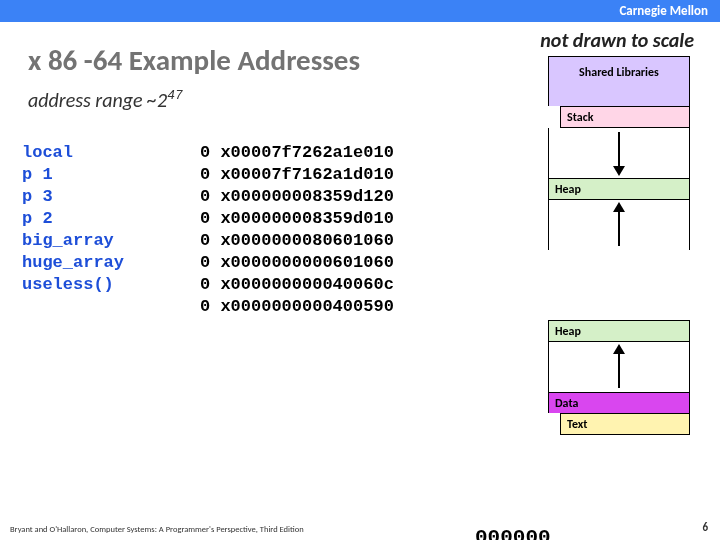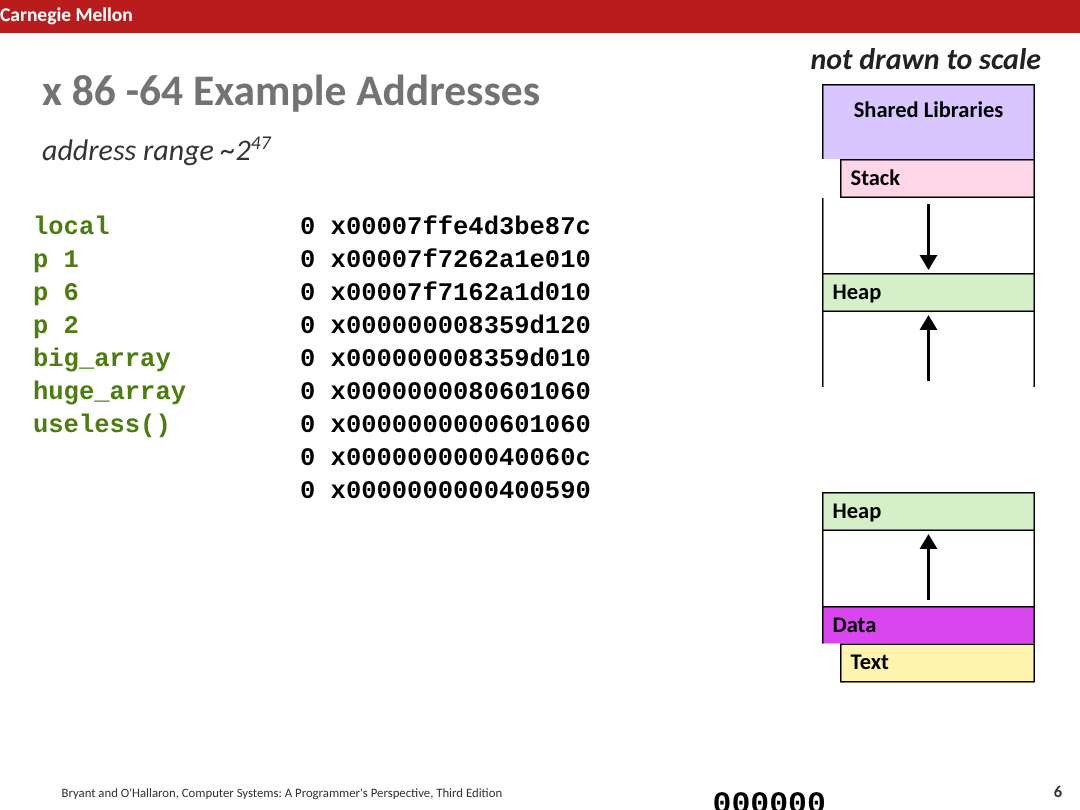--- a/index.html
+++ b/index.html
@@ -5,24 +5,24 @@
   * { box-sizing: border-box; margin: 0; padding: 0; }
   body {
     width: 720px;
     height: 540px;
     background: #fff;
     font-family: Calibri, Arial, sans-serif;
     position: relative;
     overflow: hidden;
   }
   .red-bar {
-    background: #b91c1c;
+    background: #3b82f6;
     height: 22px;
     width: 100%;
-    text-align: left;
+    text-align: right;
     color: #fff;
     font-weight: bold;
     font-size: 13px;
     padding: 3px 12px 0 0;
     font-family: Calibri, Arial, sans-serif;
   }
   .title {
     font-size: 29px;
     font-weight: bold;
     color: #737373;
@@ -33,39 +33,39 @@
   }
   .subtitle {
     font-style: italic;
     font-size: 20px;
     color: #333;
     position: absolute;
     left: 28px;
     top: 88px;
     font-family: Calibri, Arial, sans-serif;
   }
-  .sup { font-size: 13px; vertical-align: super; font-style: italic; }
+  .sup { font-size: 13px; vertical-align: super; font-style: italic; font-family: Liberation Mono, monospace; }
   .not-scale {
     position: absolute;
     right: 26px;
     top: 28px;
     font-style: italic;
     font-weight: bold;
     font-size: 20px;
     color: #222;
   }
   .names-col {
     position: absolute;
     left: 22px;
     top: 142px;
     font-family: "Courier New", monospace;
     font-size: 17px;
     line-height: 22px;
     font-weight: bold;
-    color: #4d7c0f;
+    color: #1d4ed8;
   }
   .addr-col {
     position: absolute;
     left: 200px;
     top: 142px;
     font-family: "Courier New", monospace;
     font-size: 17px;
     line-height: 22px;
     font-weight: bold;
     color: #000;
@@ -73,21 +73,21 @@
   .memstack {
     position: absolute;
     left: 548px;
     top: 56px;
     width: 142px;
   }
   .region {
     border: 1px solid #000;
     border-bottom: none;
     font-weight: bold;
-    font-size: 15px;
+    font-size: 12px;
     padding: 3px 6px;
     font-family: Calibri, Arial, sans-serif;
   }
   .region.last { border-bottom: 1px solid #000; margin-left: 12px; }
   .gap {
     border-left: 1px solid #000;
     border-right: 1px solid #000;
   }
   .arrow {
     display: block;
@@ -102,21 +102,20 @@
     font-size: 21px;
     margin-top: 36px;
   }
   .footer {
     position: absolute;
     left: 10px;
     bottom: 6px;
     font-size: 8.5px;
     color: #333;
     font-family: Calibri, Arial, sans-serif;
-    margin-left: 31px;
   }
   .pagenum {
     position: absolute;
     right: 12px;
     bottom: 6px;
     font-size: 11px;
     color: #333;
     font-weight: bold;
   }
 </style>
@@ -131,29 +130,28 @@
 
 <div class="subtitle">
   <span>address range ~2</span><span class="sup">47</span>
 </div>
 
 <div class="not-scale">not drawn to scale</div>
 
 <div class="names-col">
   <div>local</div>
   <div>p 1</div>
-  <div>p 6</div>
+  <div>p 3</div>
   <div>p 2</div>
   <div>big_array</div>
   <div>huge_array</div>
   <div>useless()</div>
 </div>
 
 <div class="addr-col">
-  <div>0 x00007ffe4d3be87c</div>
   <div>0 x00007f7262a1e010</div>
   <div>0 x00007f7162a1d010</div>
   <div>0 x000000008359d120</div>
   <div>0 x000000008359d010</div>
   <div>0 x0000000080601060</div>
   <div>0 x0000000000601060</div>
   <div>0 x000000000040060c</div>
   <div>0 x0000000000400590</div>
 </div>
 

